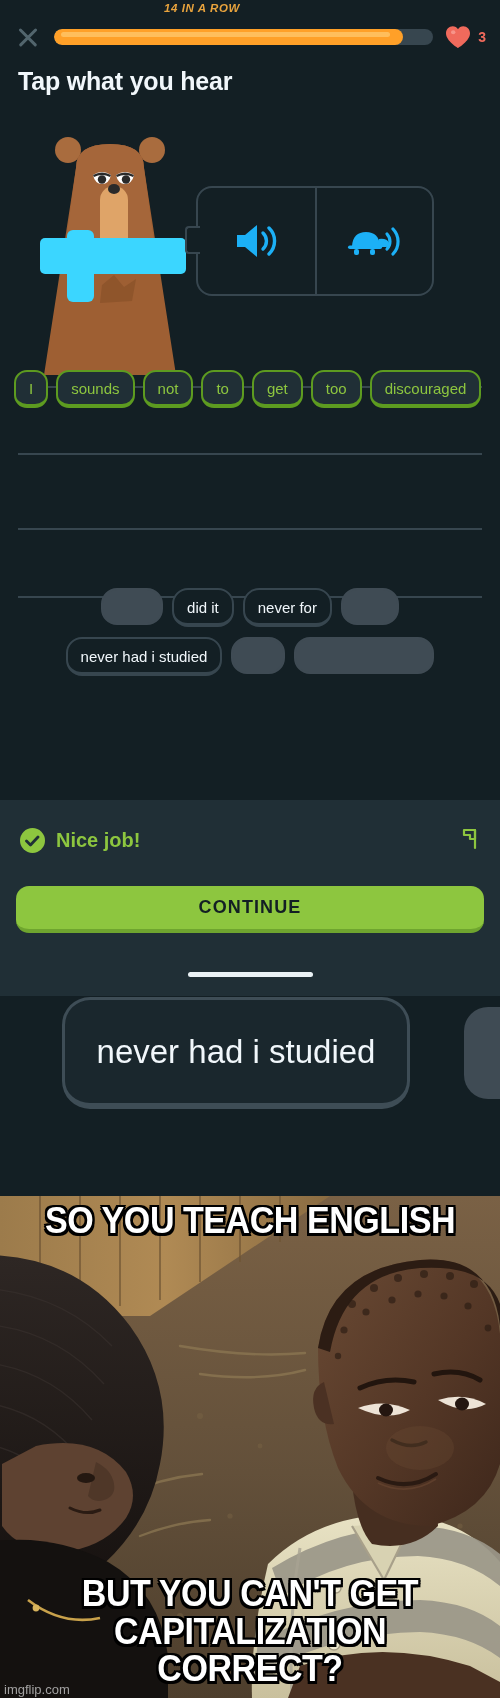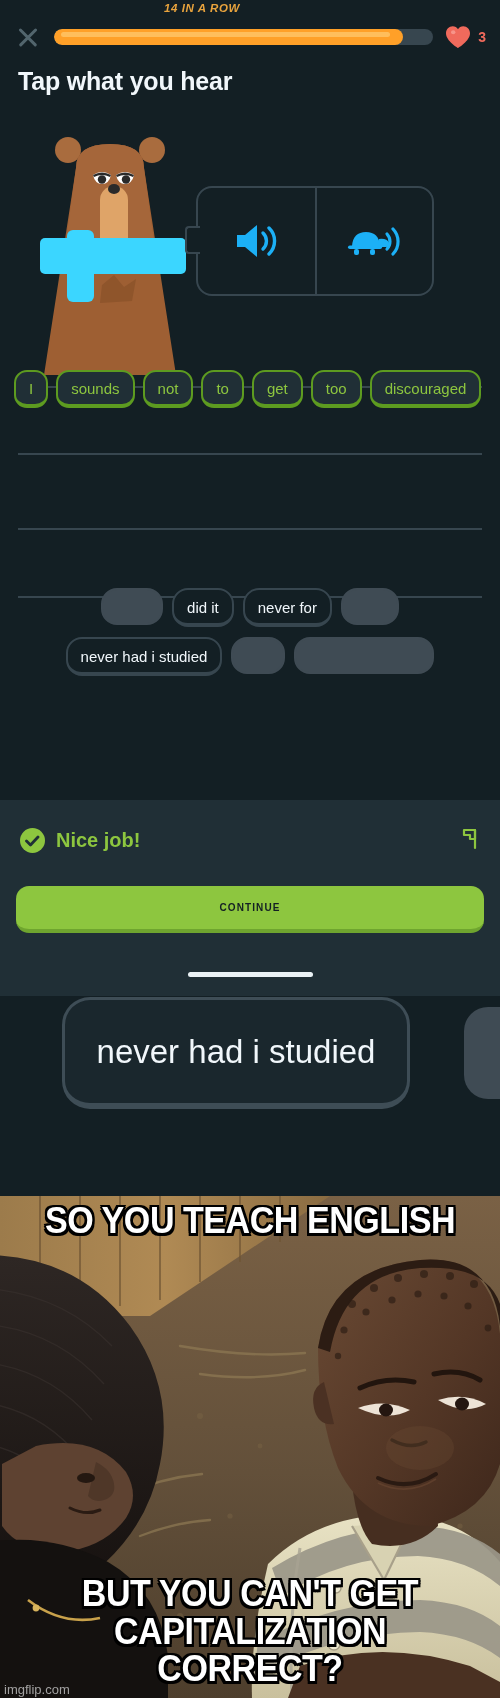--- a/index.html
+++ b/index.html
@@ -230,21 +230,21 @@
   }
   .continue-btn {
     position: absolute;
     left: 16px; top: 86px;
     width: 468px; height: 47px;
     background: #8DC63F;
     border: none;
     border-bottom: 4px solid #6FA52F;
     border-radius: 13px;
     color: #131F24;
-    font-size: 10px;
+    font-size: 18px;
     font-weight: bold;
     letter-spacing: 1.1px;
     font-family: "Liberation Sans", sans-serif;
     cursor: pointer;
   }
   .home-indicator {
     position: absolute;
     left: 188px; top: 172px;
     width: 125px; height: 5px;
     background: #EAF2F5;

